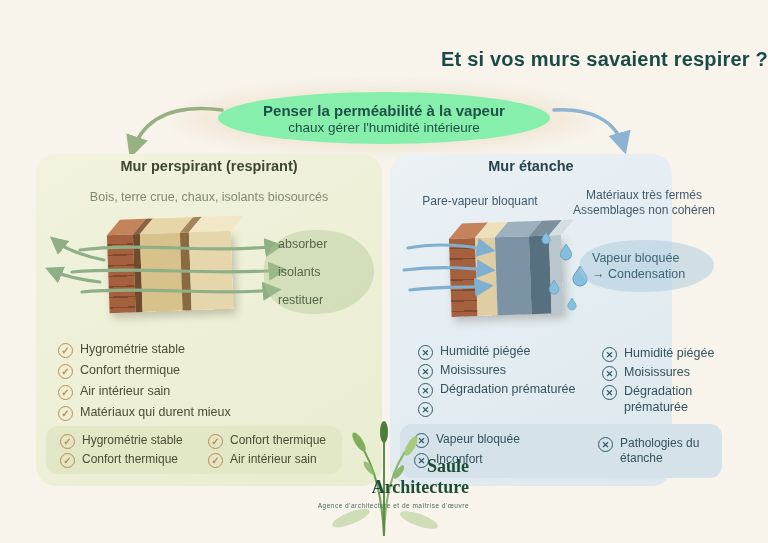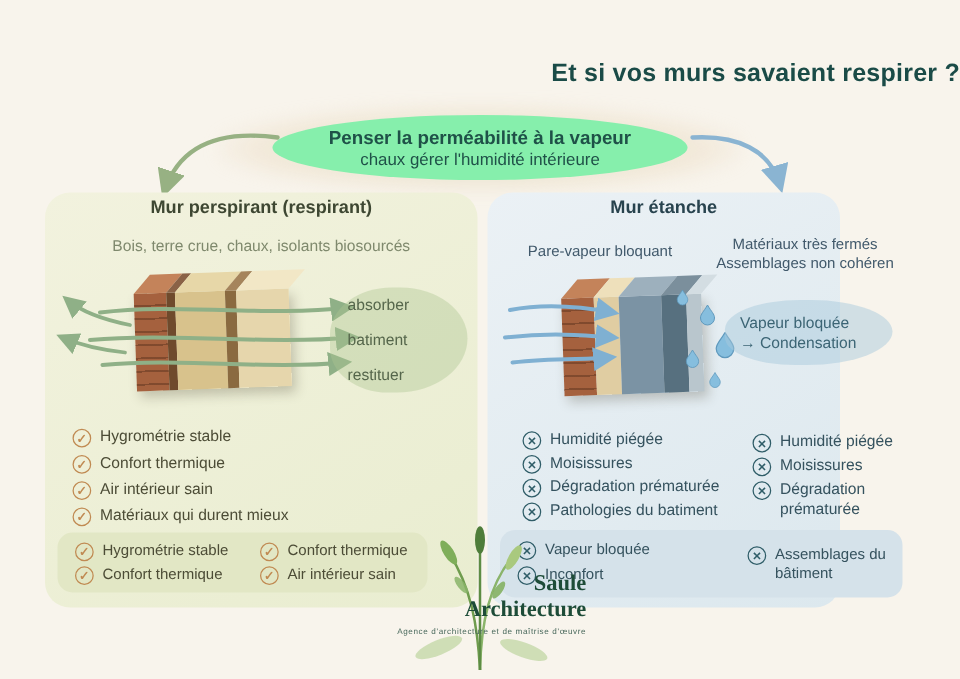--- a/index.html
+++ b/index.html
@@ -136,21 +136,21 @@
         </defs>
       <path d="M38,26 C 100,18 170,30 236,22" fill="none" stroke="#8fb087" stroke-width="3.2" stroke-linecap="round" marker-end="url(#mg)"></path>
       <path d="M30,48 C 95,42 170,52 240,46" fill="none" stroke="#8fb087" stroke-width="3.2" stroke-linecap="round" marker-end="url(#mg)"></path>
       <path d="M40,68 C 100,62 170,72 234,66" fill="none" stroke="#8fb087" stroke-width="3.2" stroke-linecap="round" marker-end="url(#mg)"></path>
       <path d="M62,36 C 42,32 24,26 12,16" fill="none" stroke="#8fb087" stroke-width="3" stroke-linecap="round" marker-end="url(#mg)"></path>
       <path d="M58,58 C 40,56 22,52 8,46" fill="none" stroke="#8fb087" stroke-width="3" stroke-linecap="round" marker-end="url(#mg)"></path>
     </svg>
 
     <div class="flow-blob green">
       <div>absorber</div>
-      <div>batiment</div>
+      <div>isolants</div>
       <div>restituer</div>
     </div>
 
     <div class="irow" style="left:22px; top:188px;">
       <span class="chk">✓</span>
       <span class="lbl">Hygrométrie stable</span>
     </div>
     <div class="irow" style="left:22px; top:209px;">
       <span class="chk">✓</span>
       <span class="lbl">Confort thermique</span>
@@ -239,21 +239,20 @@
     <div class="irow" style="left:28px; top:209px;">
       <span class="xic">✕</span>
       <span class="lbl">Moisissures</span>
     </div>
     <div class="irow" style="left:28px; top:228px;">
       <span class="xic">✕</span>
       <span class="lbl">Dégradation prématurée</span>
     </div>
     <div class="irow" style="left:28px; top:247px;">
       <span class="xic">✕</span>
-      <span class="lbl">Pathologies du batiment</span>
     </div>
 
     <div class="irow" style="left:212px; top:192px;">
       <span class="xic">✕</span>
       <span class="lbl" style="width:102px;">Humidité piégée</span>
     </div>
     <div class="irow" style="left:212px; top:211px;">
       <span class="xic">✕</span>
       <span class="lbl" style="width:102px;">Moisissures</span>
     </div>
@@ -266,21 +265,21 @@
       <div class="irow" style="left:14px; top:8px;">
         <span class="xic">✕</span>
         <span class="lbl">Vapeur bloquée</span>
       </div>
       <div class="irow" style="left:14px; top:28px;">
         <span class="xic">✕</span>
         <span class="lbl">Inconfort</span>
       </div>
       <div class="irow" style="left:198px; top:12px;">
         <span class="xic">✕</span>
-        <span class="lbl" style="width:90px;">Assemblages du bâtiment</span>
+        <span class="lbl" style="width:90px;">Pathologies du étanche</span>
       </div>
     </div>
   </section>
 
   <div class="logo">
     <svg class="logo-plant" width="170" height="120" viewBox="0 0 170 120">
       <ellipse cx="52" cy="98" rx="20" ry="6" transform="rotate(-22 52 98)" fill="#b9d39a" opacity="0.65"></ellipse>
       <ellipse cx="120" cy="100" rx="20" ry="6" transform="rotate(20 120 100)" fill="#b9d39a" opacity="0.65"></ellipse>
       <path d="M85,116 C 83,80 78,50 60,22" fill="none" stroke="#6f9c4e" stroke-width="2"></path>
       <path d="M85,116 C 86,78 92,48 112,24" fill="none" stroke="#8ab46a" stroke-width="2"></path>

